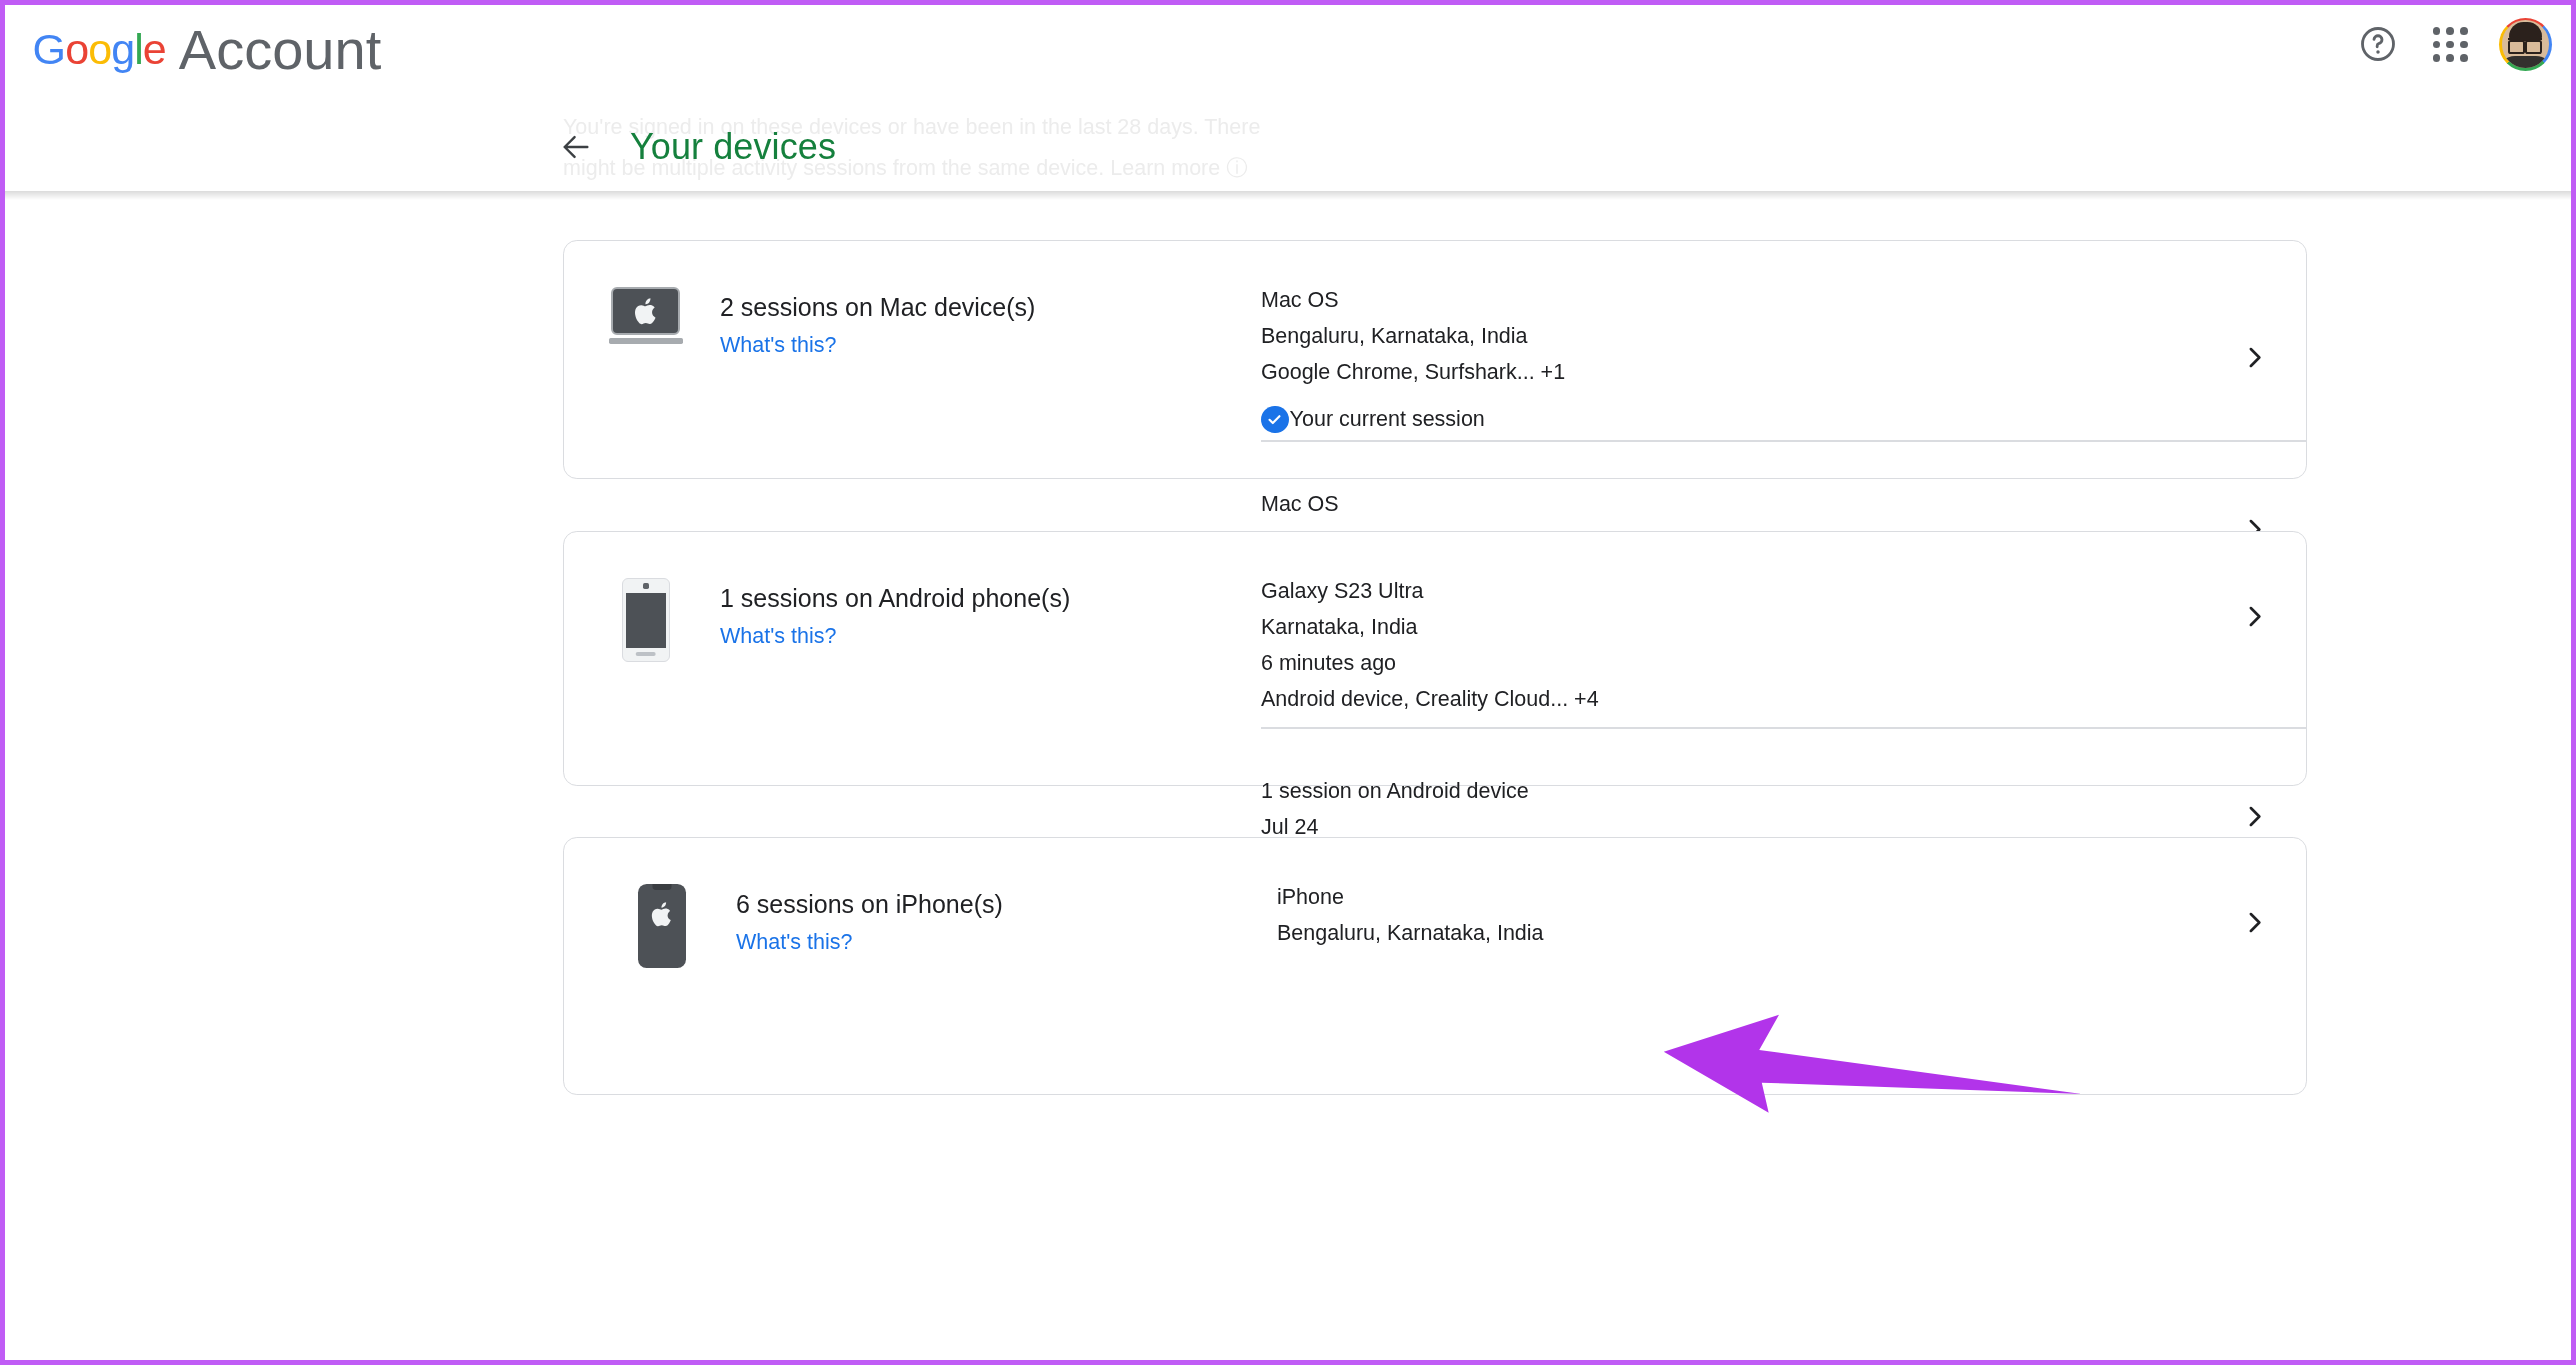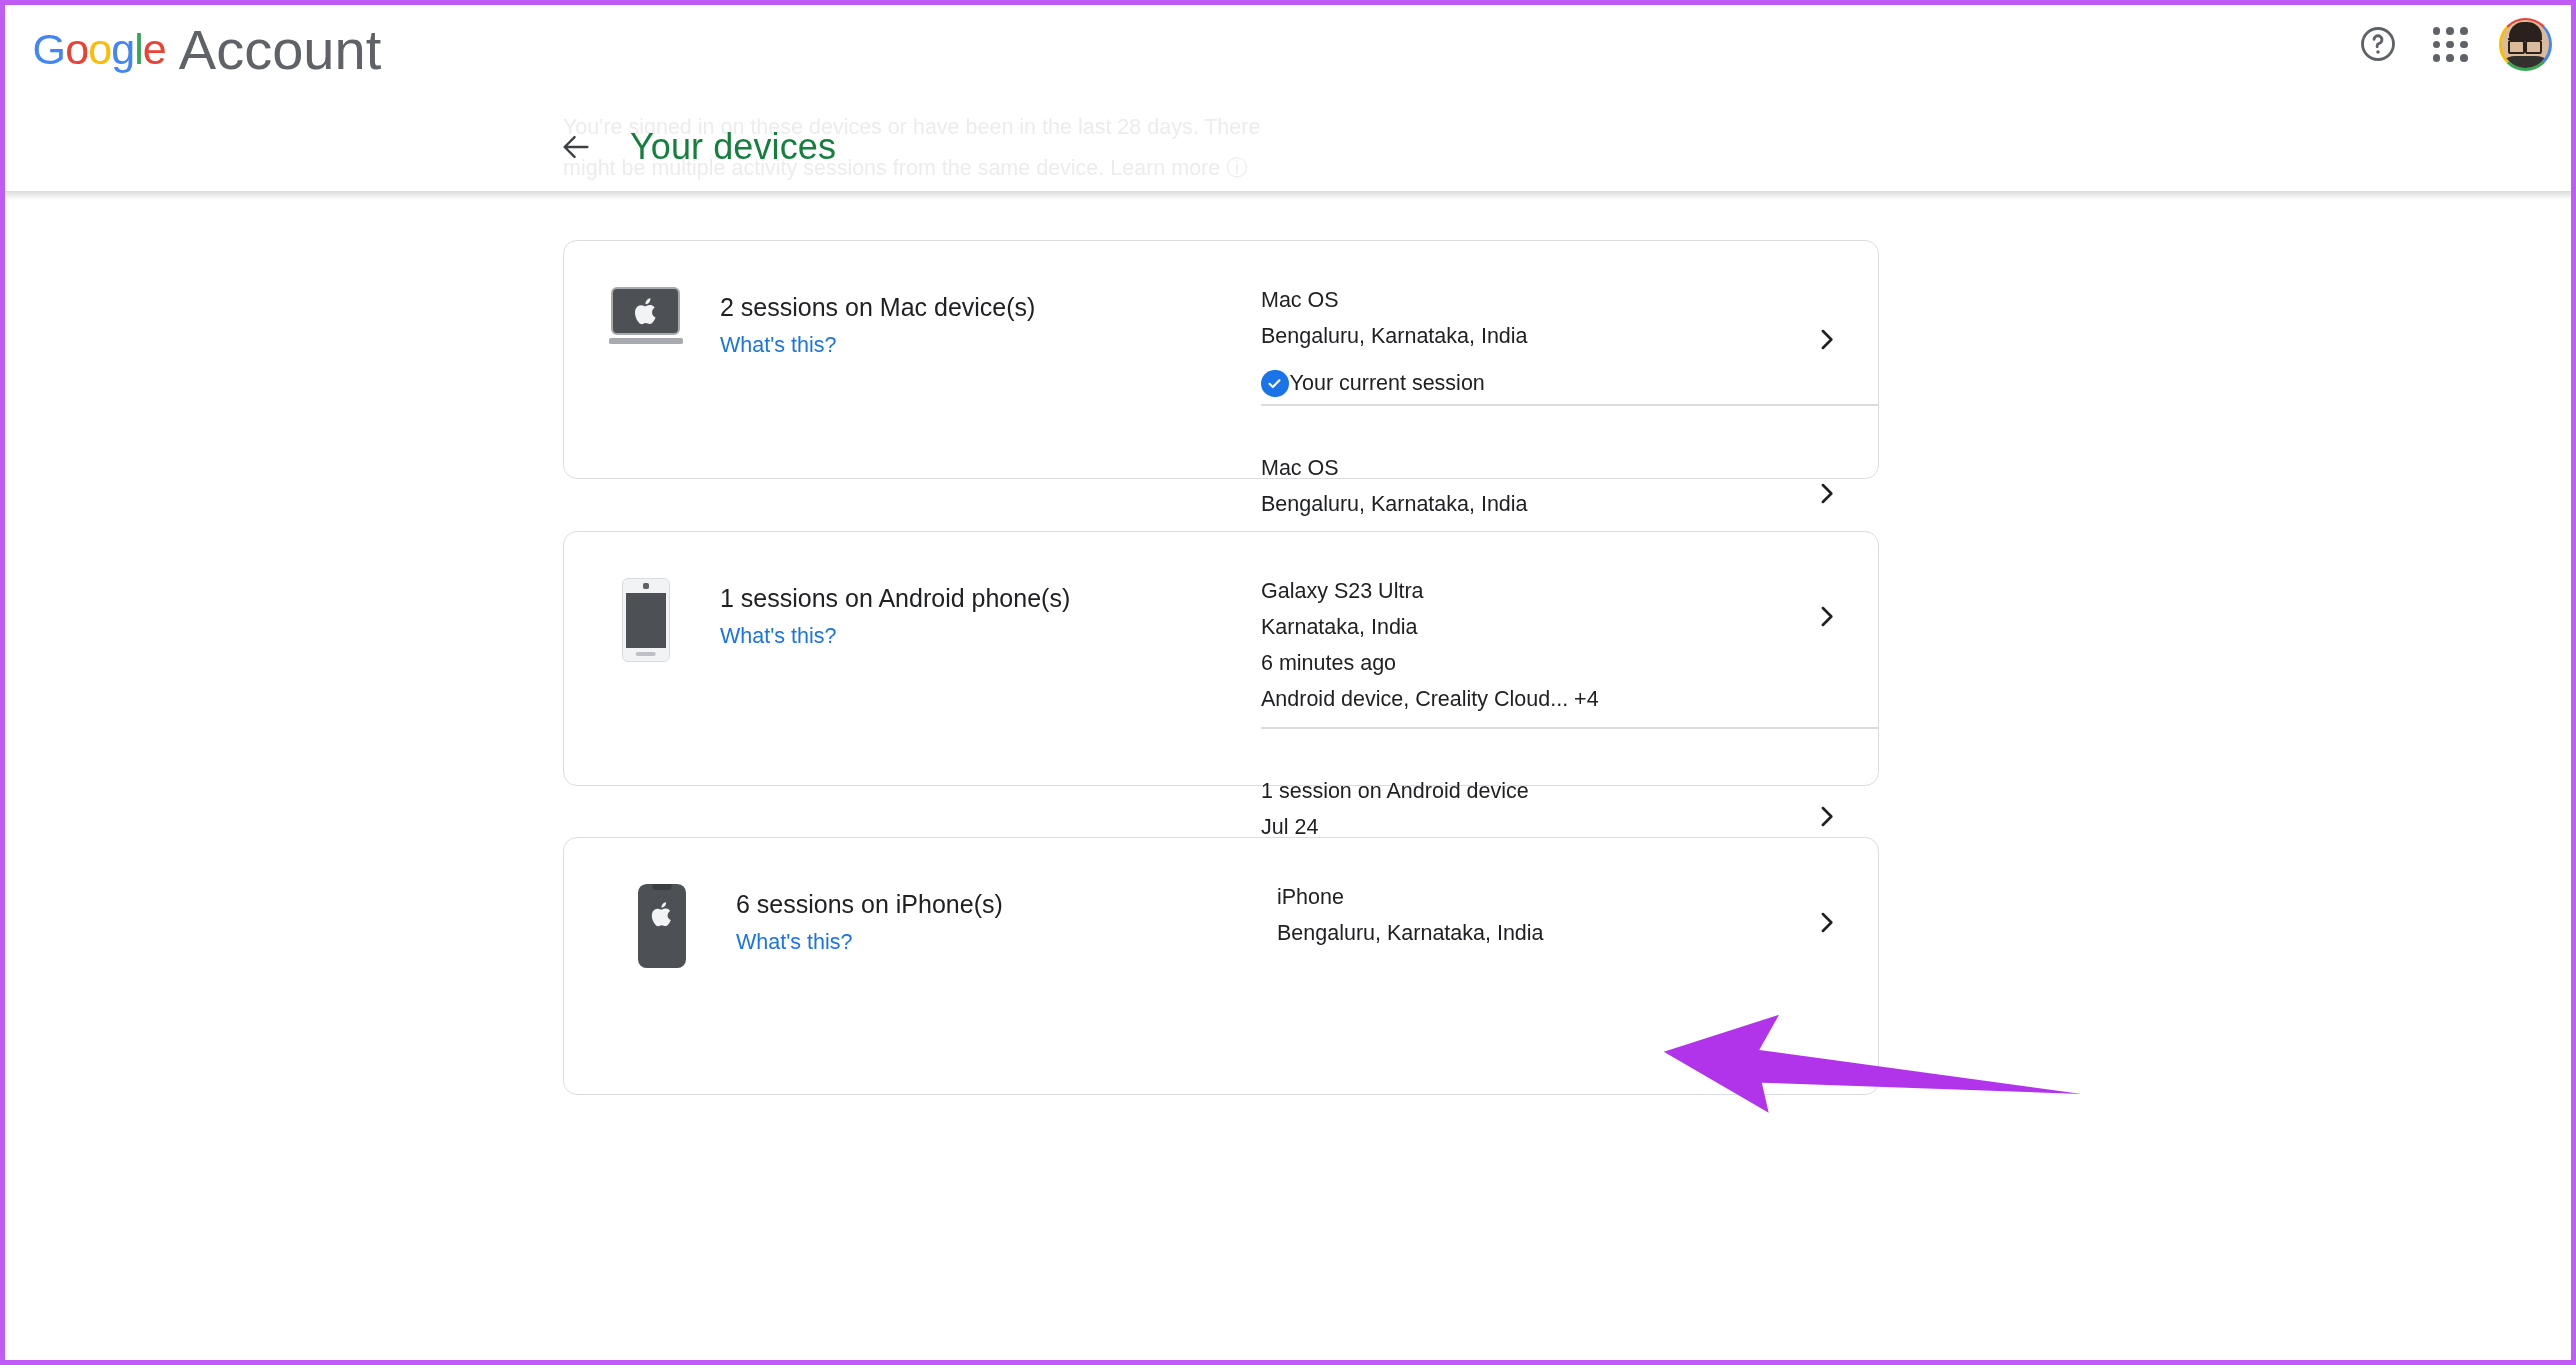--- a/index.html
+++ b/index.html
@@ -193,21 +193,21 @@
     left: 0; top: 195px;
     width: 2566px;
     height: 1161px;
     background: #ffffff;
     overflow: hidden;
   }
 
   .device-card {
     position: absolute;
     left: 558px;
-    width: 1316px;
+    width: 1744px;
     background: #ffffff;
     border: 1.7px solid #dadce0;
     border-radius: 13.8px;
   }
 
   .card-inner { display: flex; height: 100%; }
 
   .card-left {
     width: 697px;
     flex: none;
@@ -456,20 +456,21 @@
             <a class="whats-this">What's this?</a>
           </div>
         </div>
 
         <div class="card-right">
 
           <div class="session-row" style="padding-top:41px;">
             <div class="session-lines">
               <div class="sess-line title">Mac OS</div>
               <div class="sess-line">Bengaluru, Karnataka, India</div>
+              <div class="sess-line">Google Chrome, Surfshark... +1</div>
               <div class="status-line">
                 <div class="status-dot blue">
                   <svg width="17" height="17" viewBox="0 0 24 24">
                     <path d="M5 12.5l4.6 4.6L19 7.4" fill="none" stroke="#ffffff" stroke-width="3" stroke-linecap="round" stroke-linejoin="round"></path>
                   </svg>
                 </div>
                 <div class="status-text">Your current session</div>
               </div>
             </div>
             <div class="chev">

